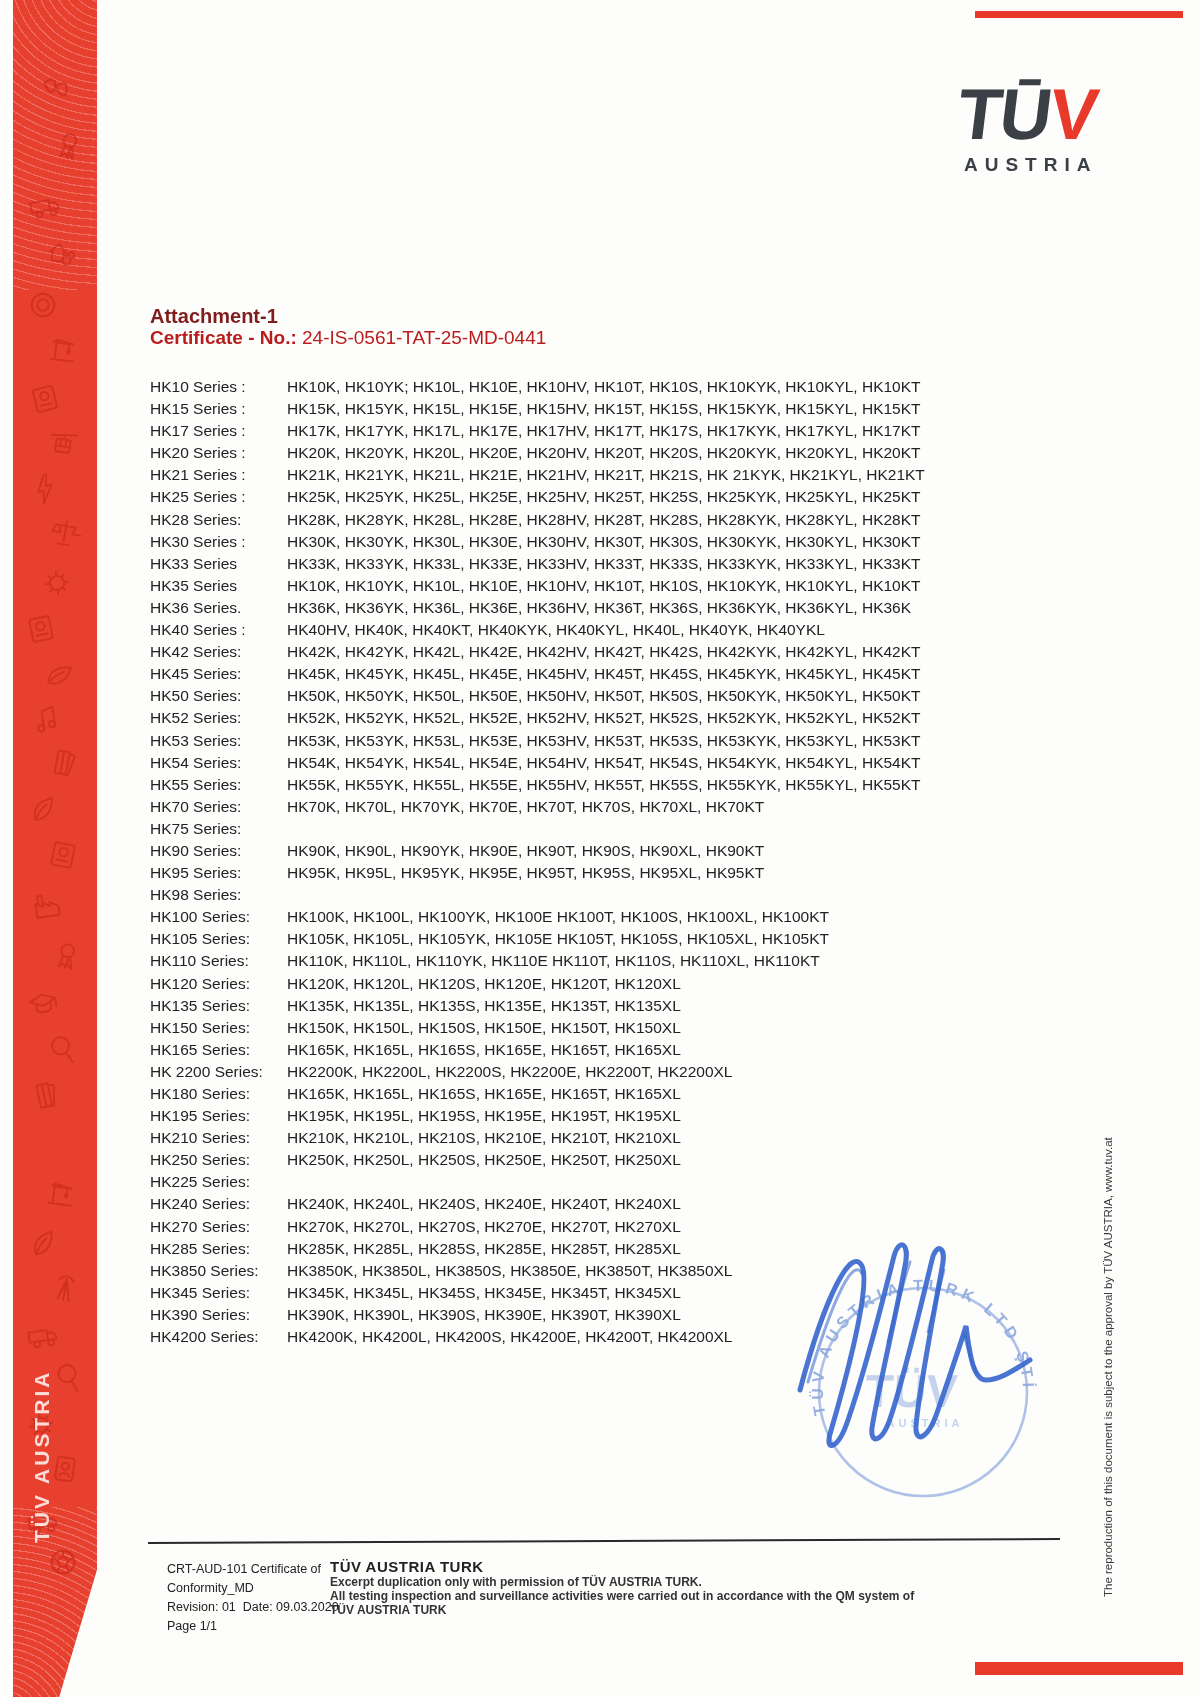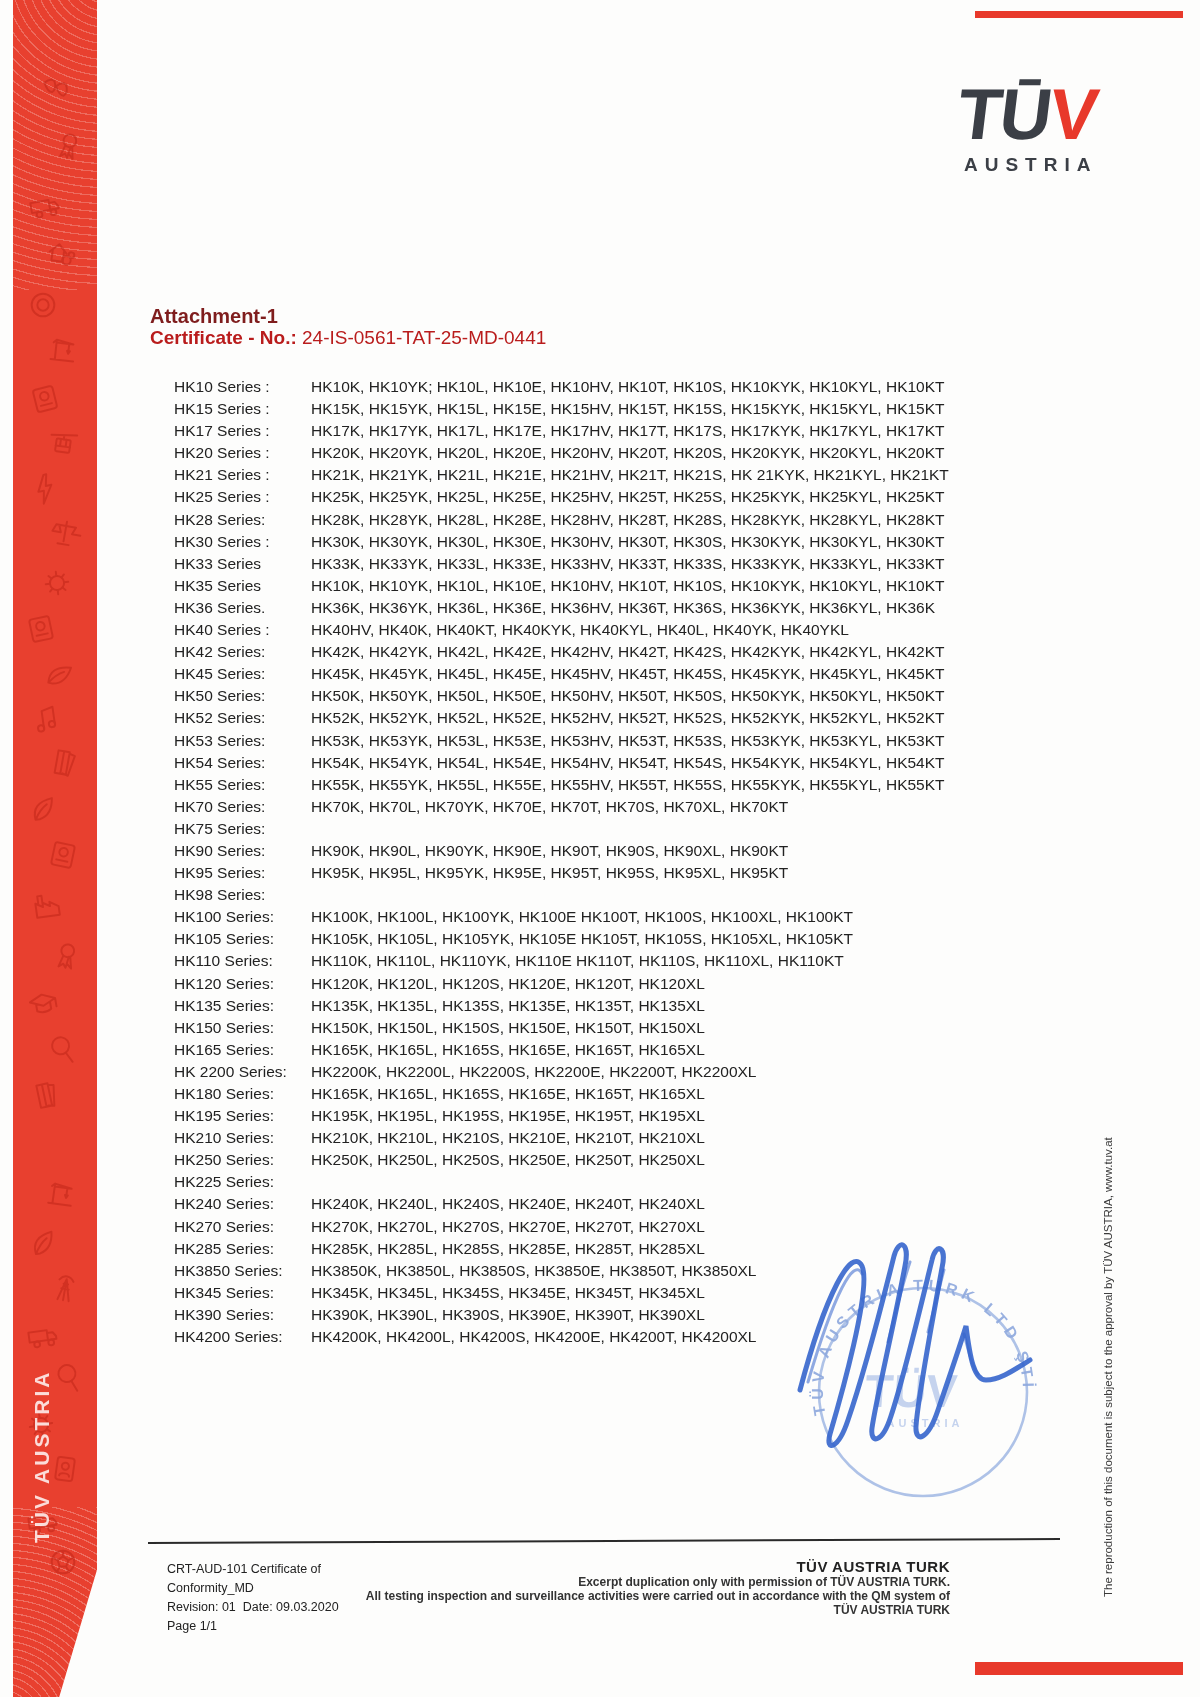--- a/index.html
+++ b/index.html
@@ -39,29 +39,29 @@
   .logo-word{font-weight:bold;font-size:72px;line-height:1;letter-spacing:-2px;transform:skewX(-7deg);display:inline-block;}
   .logo-word .lt,.logo-word .lu{color:#3b3f46;}
   .logo-word .lv{color:#e8392b;}
   .logo-austria{font-weight:bold;font-size:19px;letter-spacing:7px;color:#3b3f46;margin-top:4px;margin-left:6px;}
   
   .title{position:absolute;left:150px;top:284px;font-size:20px;font-weight:bold;color:#7f1d1d;margin-top:21px;}
   .cert-line{position:absolute;left:150px;top:327px;font-size:19px;color:#b91c1c;}
   .cert-line b{font-weight:bold;}
   
   .series{position:absolute;left:150px;top:376px;width:880px;font-size:15.5px;line-height:22.1px;color:#222;}
-  .srow{display:flex;white-space:nowrap;margin-left:24px;}
+  .srow{display:flex;white-space:nowrap;}
   .srow .lab{width:137px;flex:0 0 137px;}
   .srow .mods{flex:1;}
   
   .stamp{position:absolute;left:778px;top:1222px;width:290px;height:310px;}
   
   .foot-rule{position:absolute;left:148px;top:1540px;width:912px;height:2px;background:#2a2a2a;transform:rotate(-.25deg);}
   .foot-left{position:absolute;left:167px;top:1560px;font-size:12.5px;line-height:19px;color:#222;white-space:pre-wrap;}
-  .foot-center{position:absolute;left:330px;top:1558px;width:620px;text-align:right;color:#222;}
+  .foot-center{position:absolute;left:330px;top:1558px;width:620px;text-align:left;color:#222;}
   .foot-center .fc-title{font-size:15px;font-weight:bold;letter-spacing:.5px;}
   .foot-center .fc-line{font-size:12px;font-weight:bold;line-height:14px;color:#333;}
   .foot-right{position:absolute;left:860px;top:1556px;width:205px;text-align:right;font-size:12.5px;line-height:18.5px;color:#222;}
   .side-note{
     position:absolute;left:1102px;top:1032px;height:565px;
     writing-mode:vertical-rl;transform:rotate(180deg);
     font-size:11.5px;color:#3a3a3a;white-space:nowrap;
   }
 </style>
 </head>

